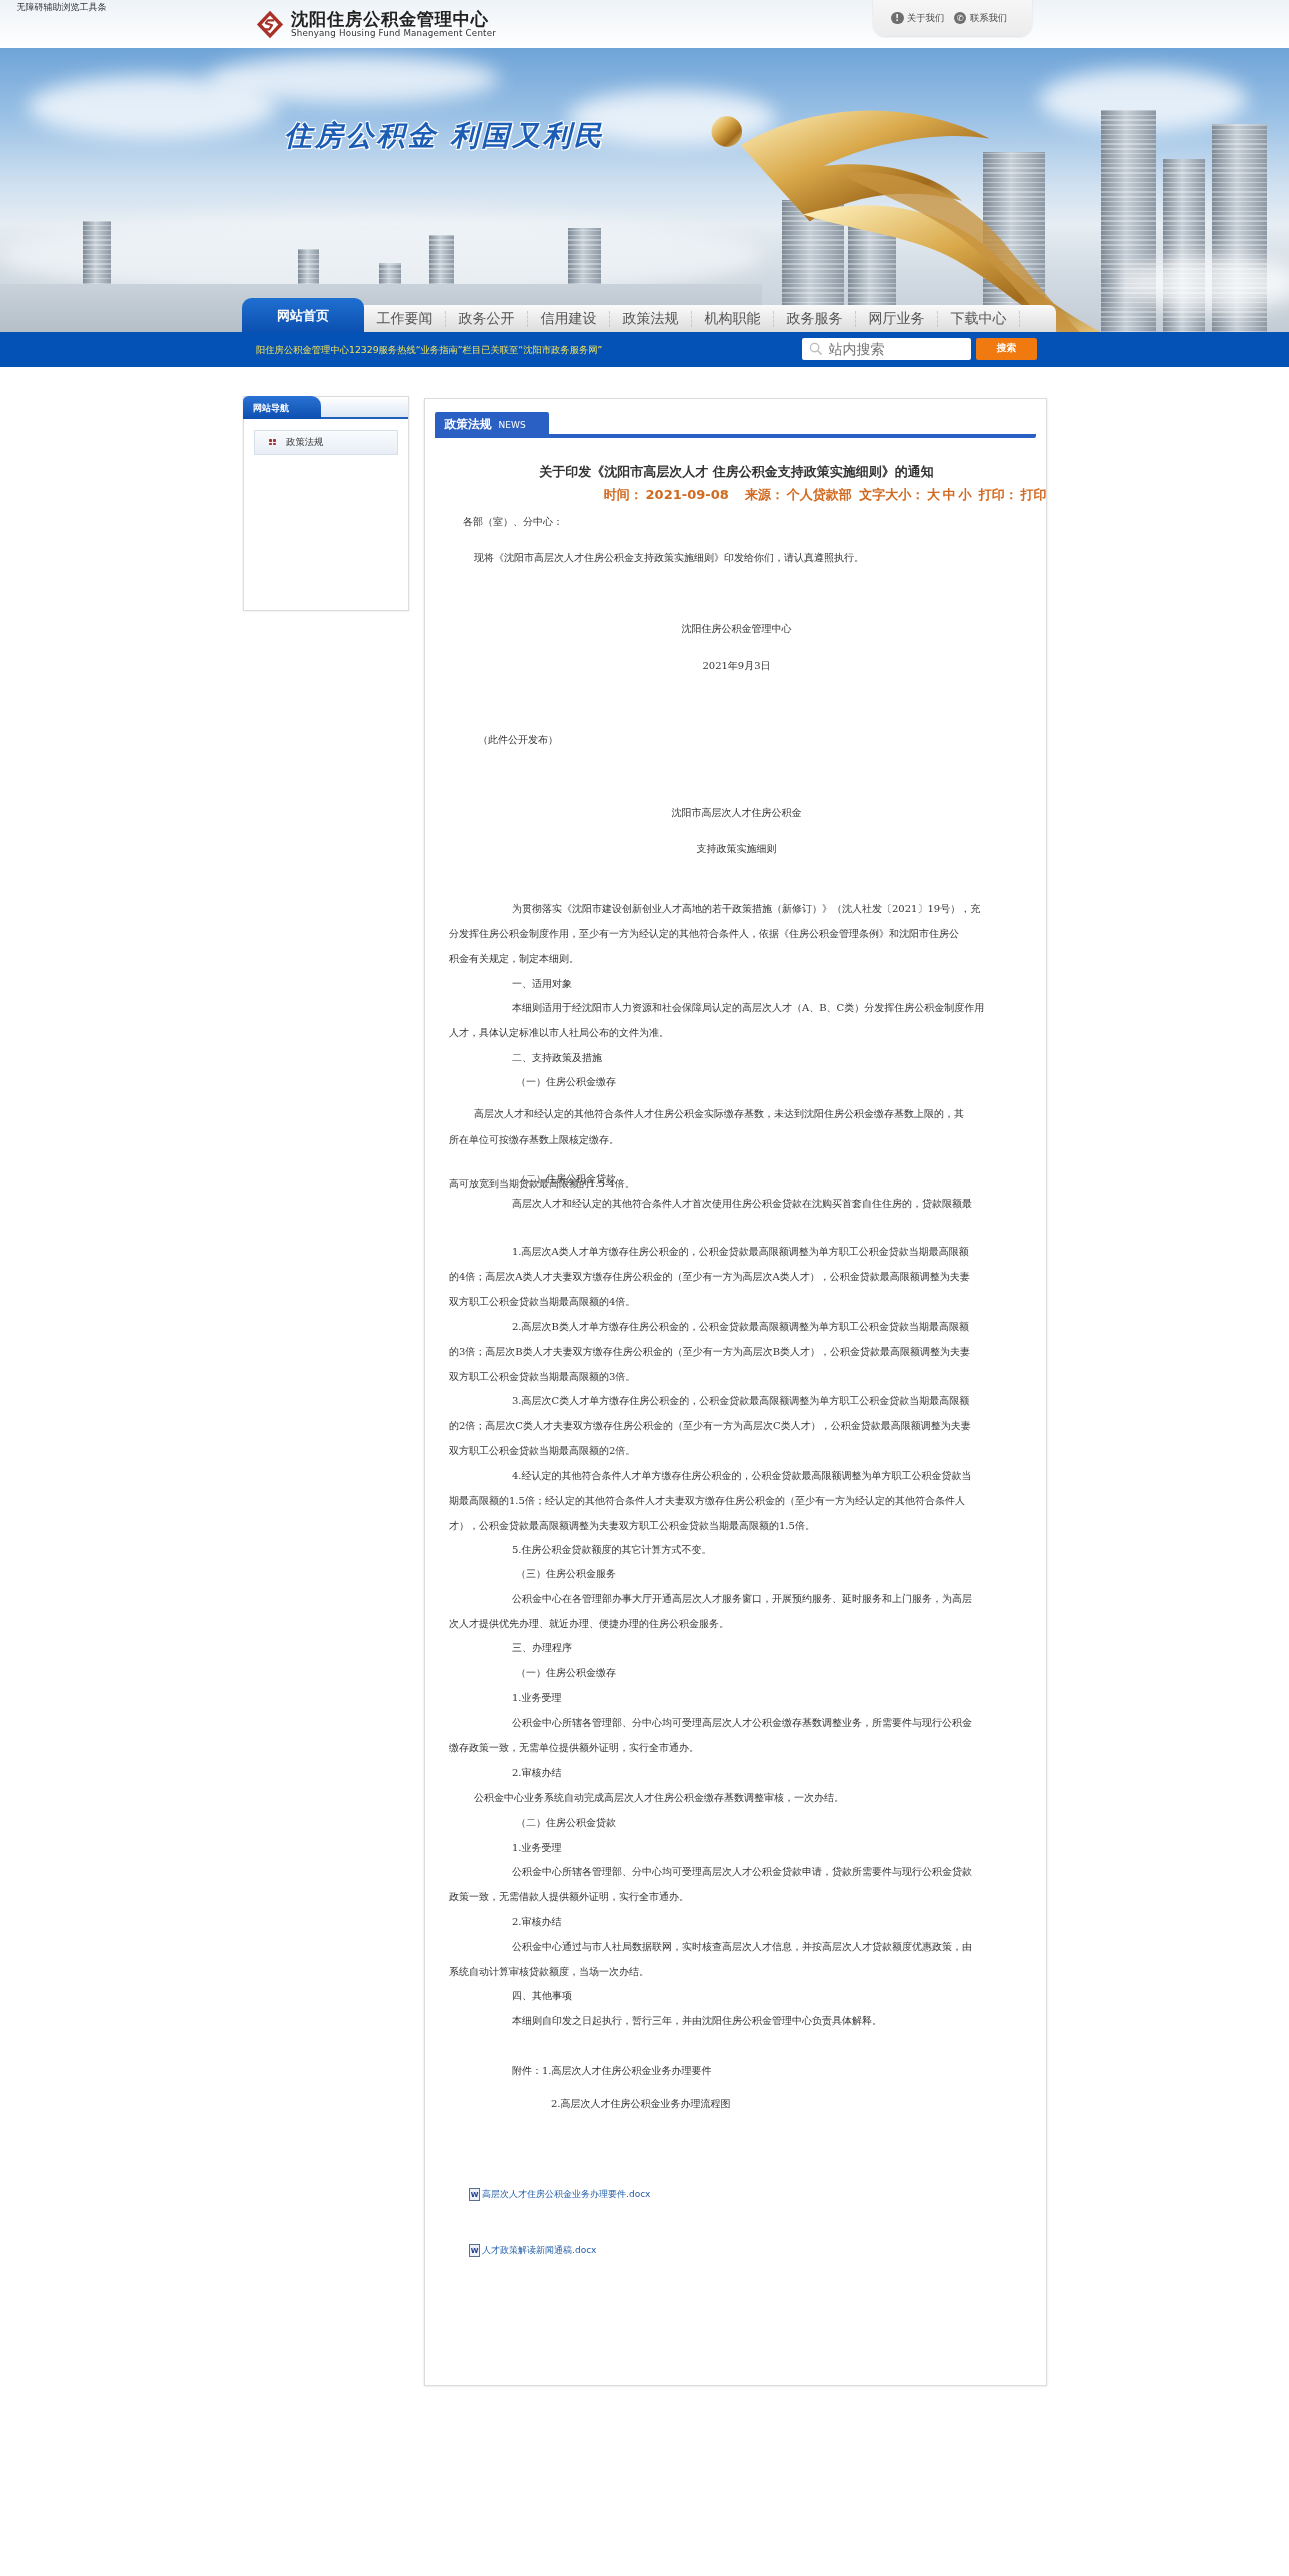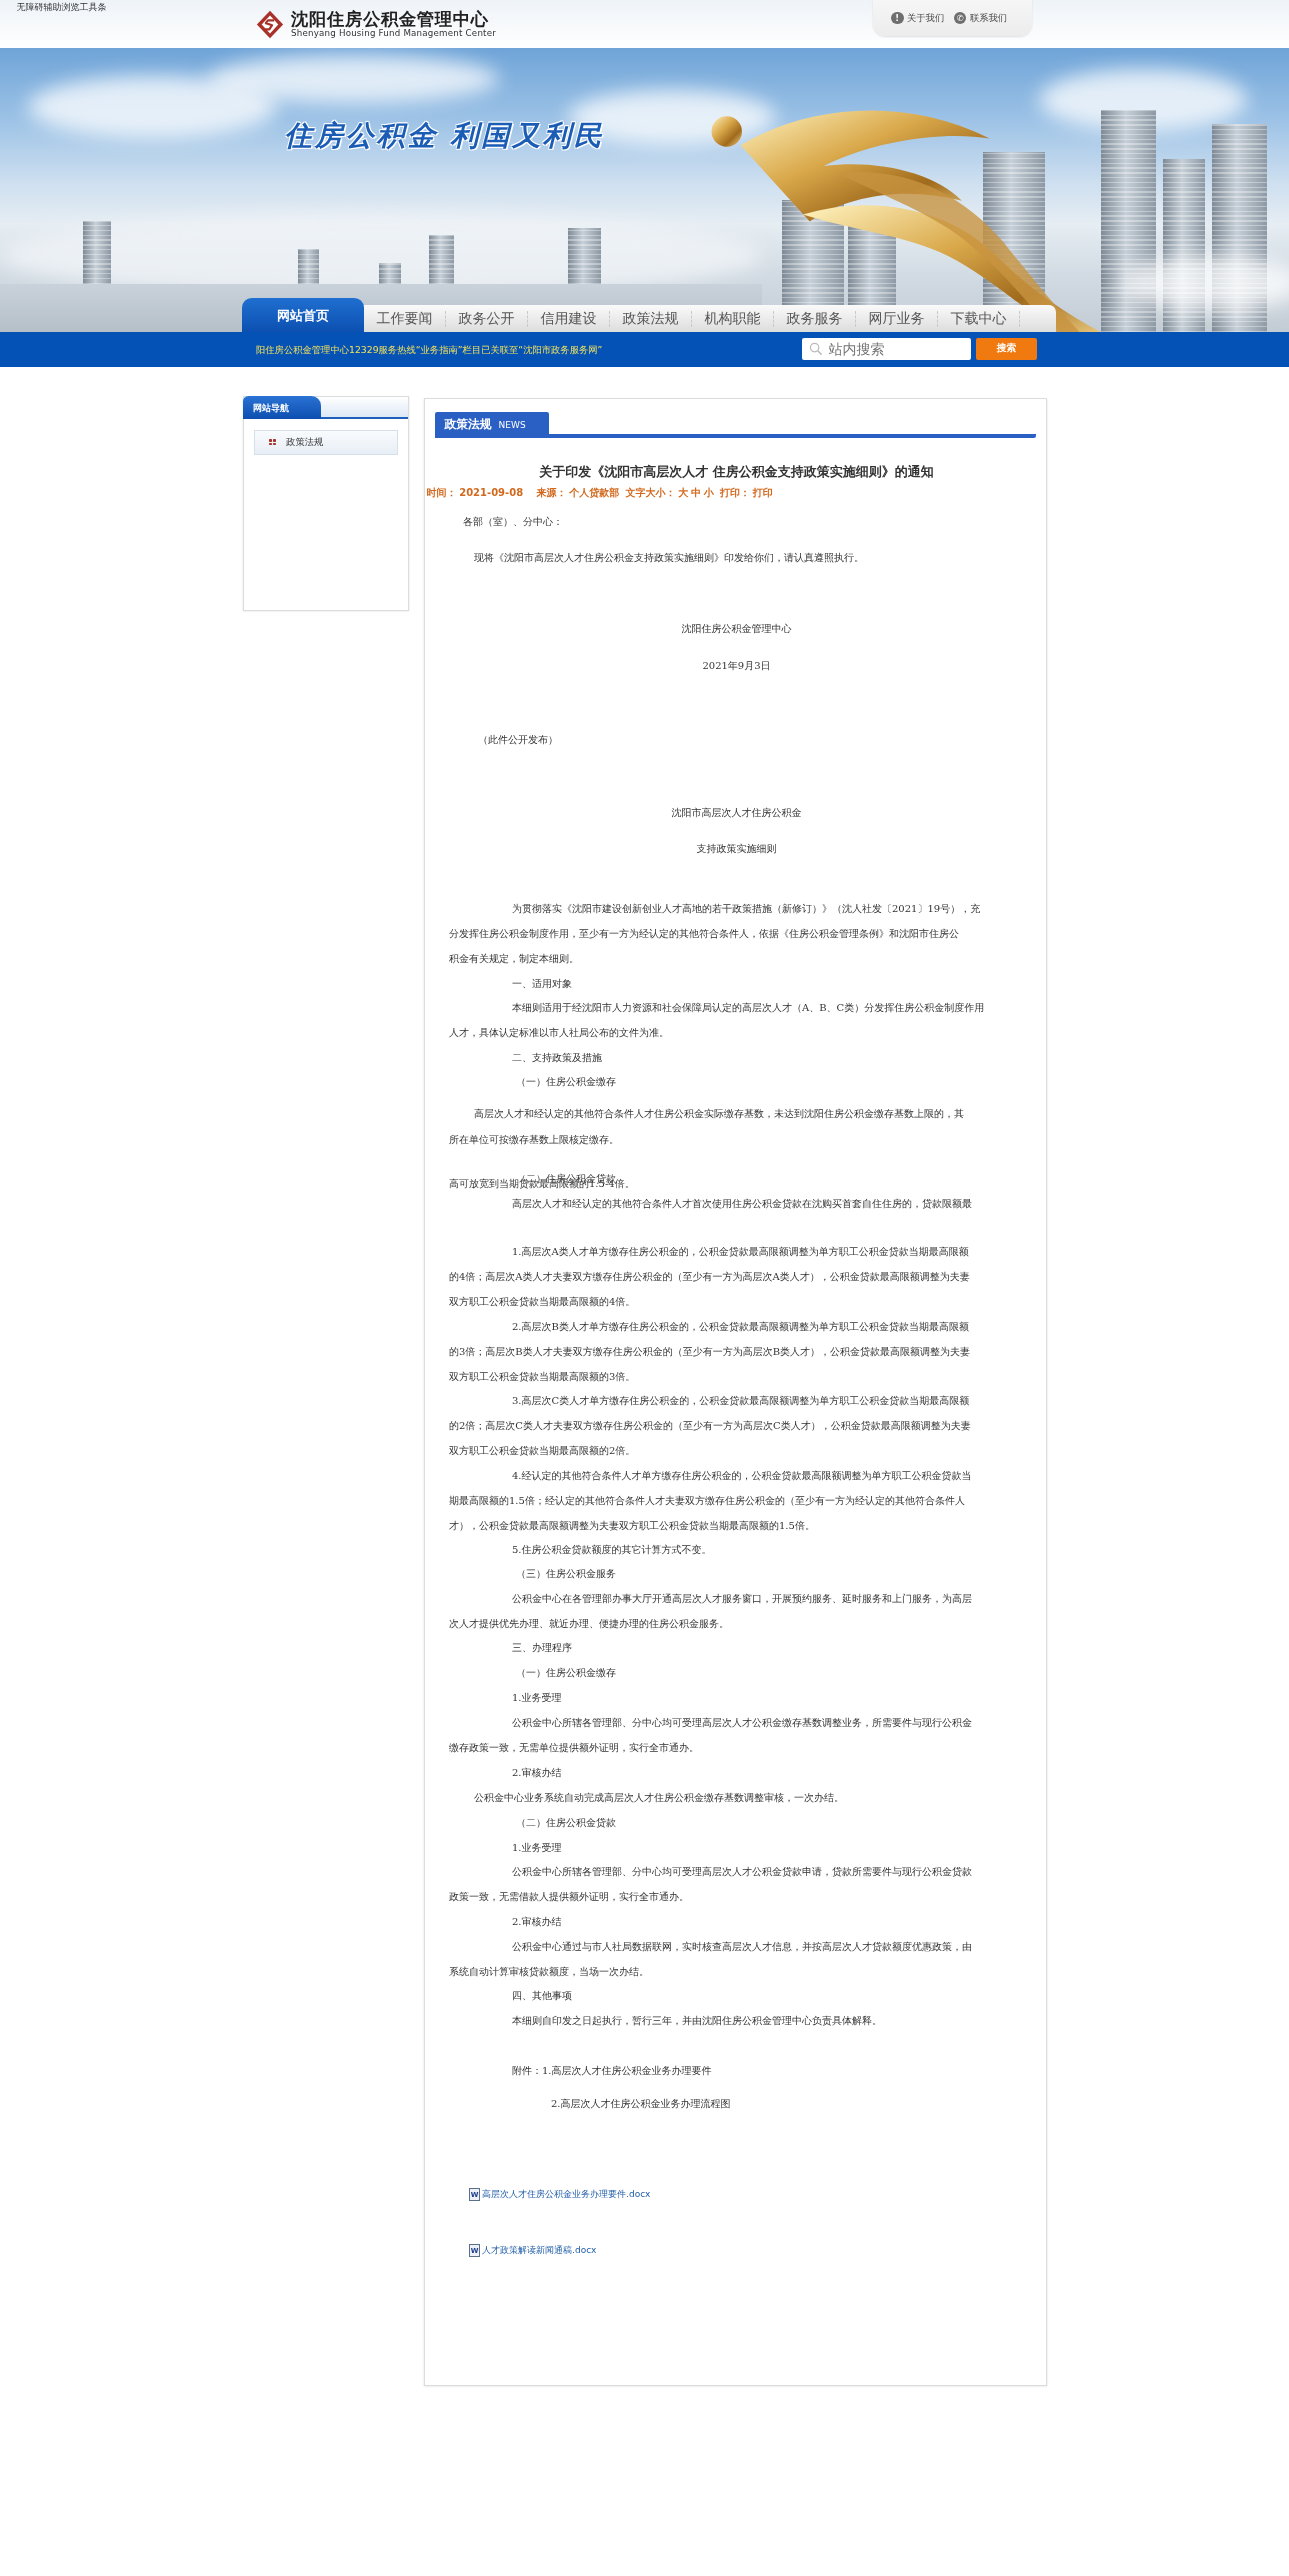--- a/index.html
+++ b/index.html
@@ -61,21 +61,21 @@
 
   
   .main { position: absolute; left: 424px; top: 398px; width: 623px; height: 1988px; background: #fff;
     border: 0.7px solid #dcdcdc; box-shadow: 0 0.7px 2.1px rgba(0,0,0,0.15); }
   .main-head { position: absolute; left: 10.4px; top: 12.5px; width: 601px; height: 26px; border-bottom: 4.2px solid #2a5fc4; border-radius: 0 0 2.1px 2.1px; }
   .main-tab { position: absolute; left: 0; top: 0; width: 114px; height: 26px; background: #2a5fc4; border-radius: 2.1px 2.1px 0 0;
     color: #fff; display: flex; align-items: center; padding-left: 9px; }
   .main-tab .cn { font-size: 11.8px; font-weight: bold; }
   .main-tab .en { font-size: 9px; margin-left: 7px; }
   .art-title { position: absolute; left: 0; width: 623px; top: 64px; text-align: center; font-size: 13px; font-weight: bold; color: #333; }
-  .art-meta { position: absolute; left: 0; width: 623px; top: 87px; text-align: left; font-size: 10px; color: #d2691e; font-weight: bold; }
+  .art-meta { position: absolute; left: 0; width: 623px; top: 87px; text-align: right; font-size: 13px; color: #d2691e; font-weight: bold; }
   .art-meta span { margin: 0 1.4px; }
   .art-meta .lnk { cursor: pointer; }
 
   .body { position: absolute; left: 0; top: 0; width: 623px; font-family: "DejaVu Serif", "Liberation Serif", serif; font-size: 10px; color: #333; }
   .p { position: absolute; white-space: nowrap; }
   .c { position: absolute; left: 0; width: 623px; text-align: center; white-space: nowrap; }
   .attach { position: absolute; display: flex; align-items: center; font-family: "DejaVu Sans", sans-serif; font-size: 9px; color: #1f5ca8; cursor: pointer; }
   .word-ic { width: 11px; height: 12.5px; border: 0.7px solid #5a6f8c; background: #eef2f8; font-size: 7px; font-weight: bold; color: #1f3f8c;
     display: flex; align-items: center; justify-content: center; margin-right: 2.1px; }
 </style>

